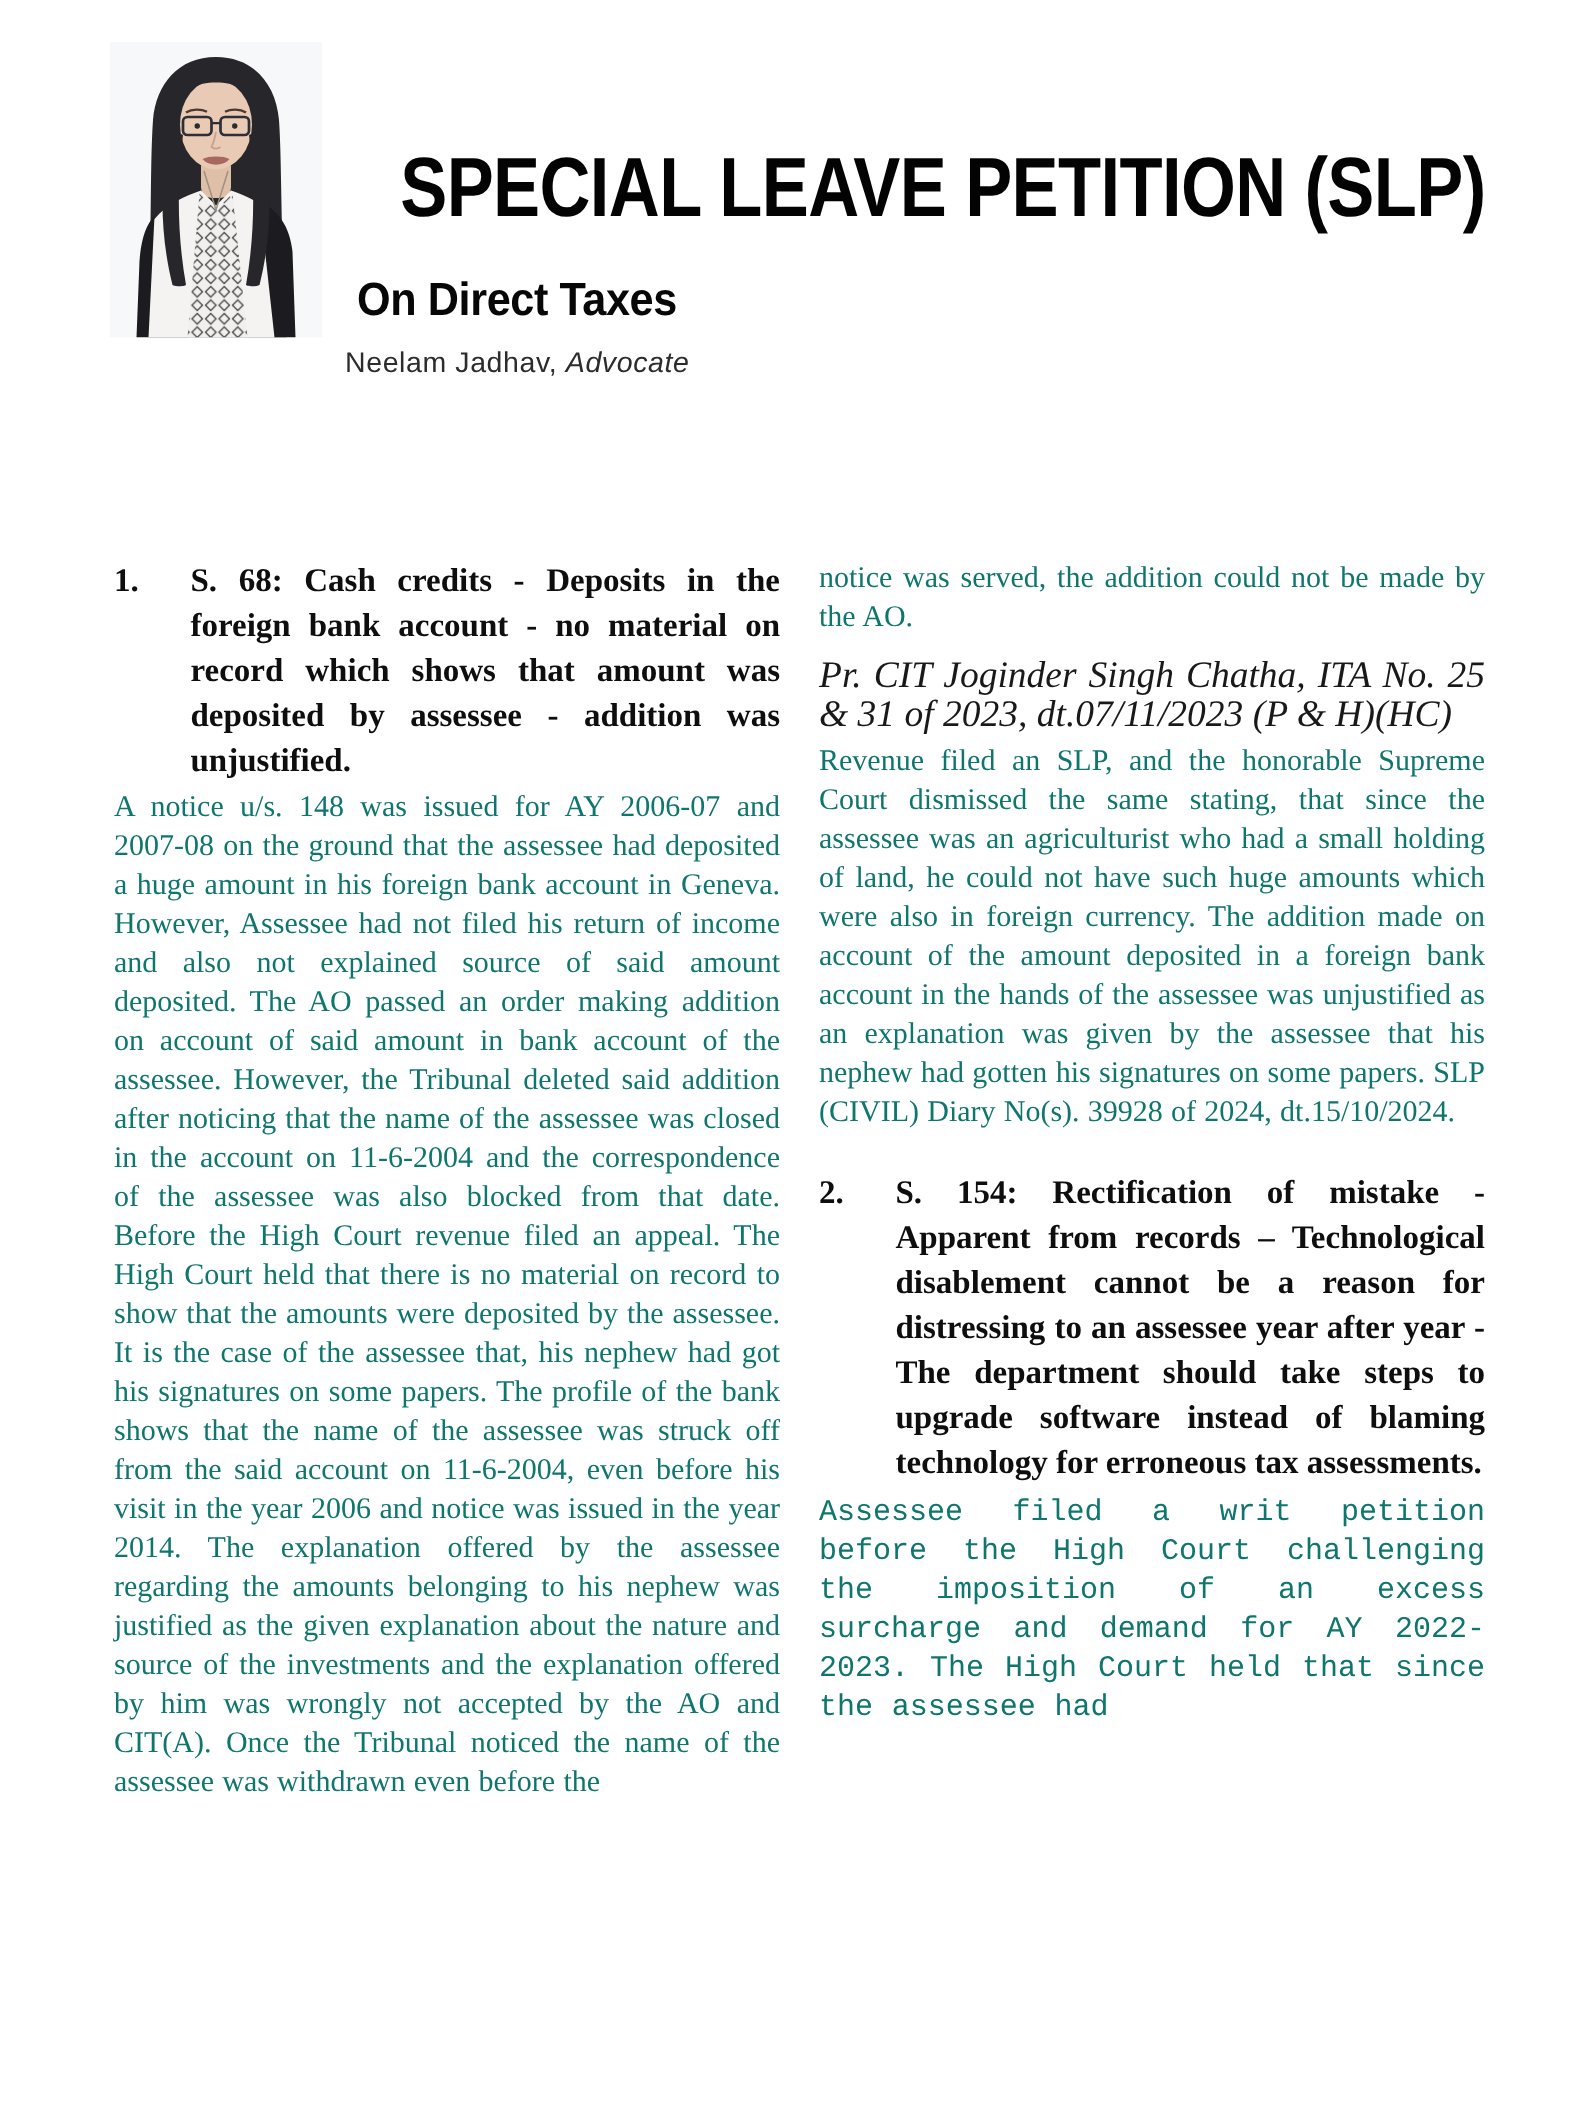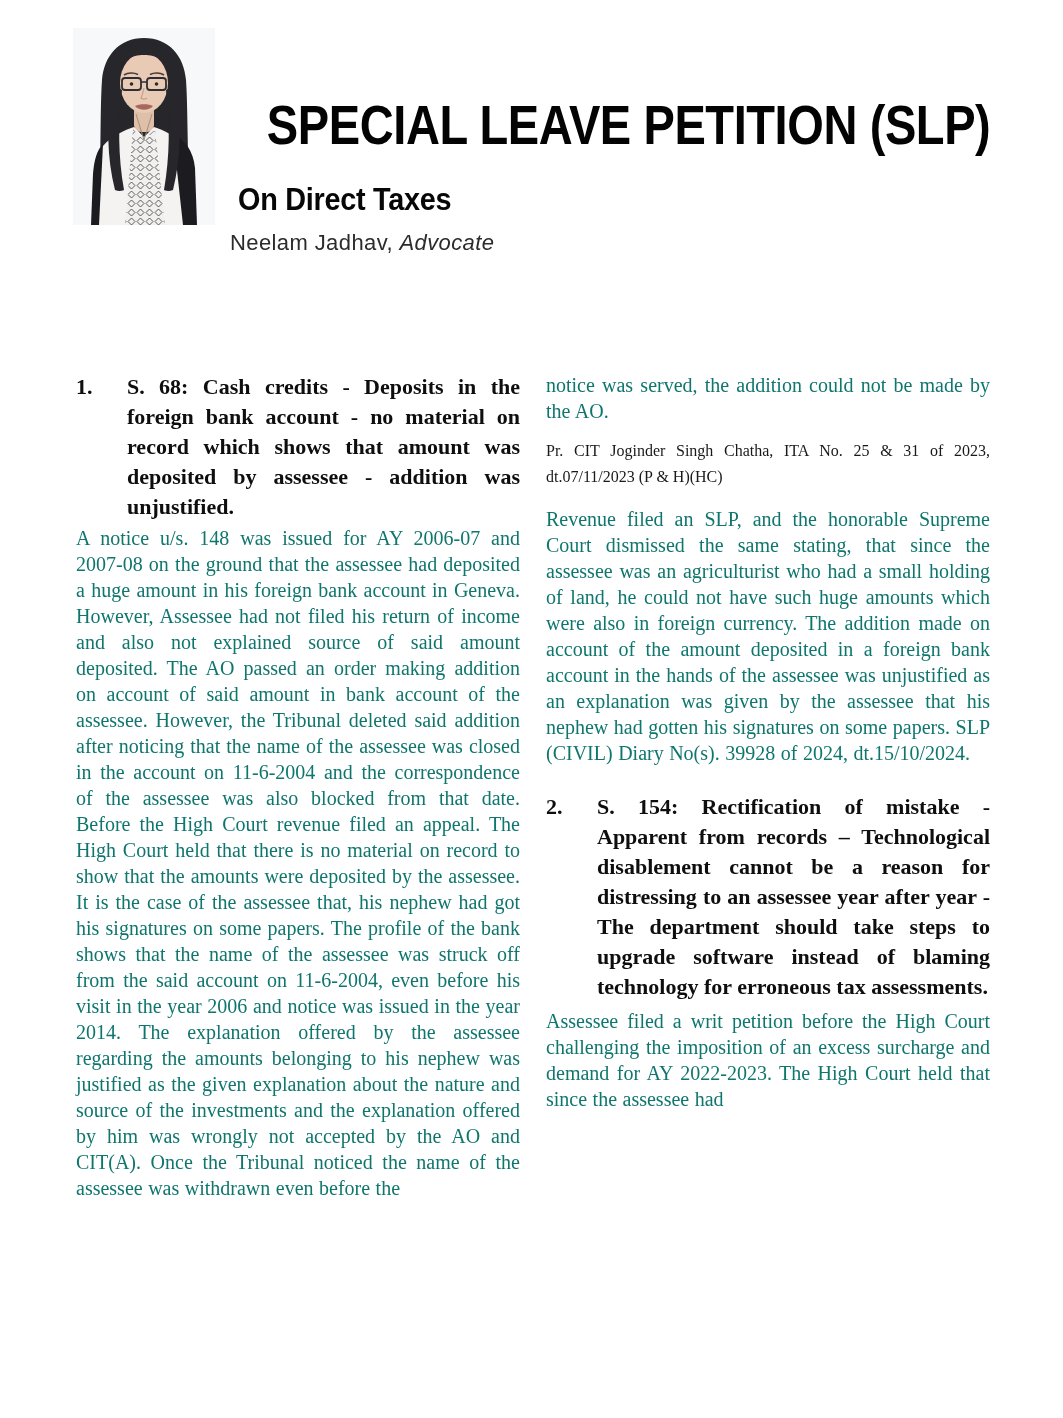--- a/index.html
+++ b/index.html
@@ -55,21 +55,21 @@
     display: inline-block;
     transform: scaleX(0.93);
     transform-origin: 0 50%;
     letter-spacing: -0.3px;
   }
   .byline {
     position: absolute;
     left: 230px;
     top: 230px;
     font-family: "Liberation Sans", sans-serif;
-    font-size: 22px;
+    font-size: 19px;
     line-height: 25px;
     color: #2c2c2c;
     letter-spacing: 0.4px;
     white-space: nowrap;
   }
   .byline .role { font-style: italic; }
 
   
   .columns {
     position: absolute;
@@ -97,28 +97,29 @@
     top: 0;
   }
   .para {
     font-size: 20px;
     line-height: 26px;
     text-align: justify;
     word-spacing: 0.5px;
     color: #0f766e;
   }
   .citation {
-    font-size: 16px;
+    font-size: 25px;
     line-height: 26px;
+    font-style: italic;
     text-align: justify;
     color: #191919;
   }
   .mt3  { margin-top: 3px; }
-  .mt5  { margin-top: 6px; }
-  .mt13 { margin-top: 16px; }
+  .mt5  { margin-top: 6px; font-family: Liberation Mono, monospace; }
+  .mt13 { margin-top: 4px; }
   .mt14 { margin-top: 14px; }
   .mt26 { margin-top: 26px; }
 </style>
 </head>
 <body>
 
 <div class="page">
 
   <svg class="photo" viewBox="0 0 142 197" aria-hidden="true">
     <defs>

